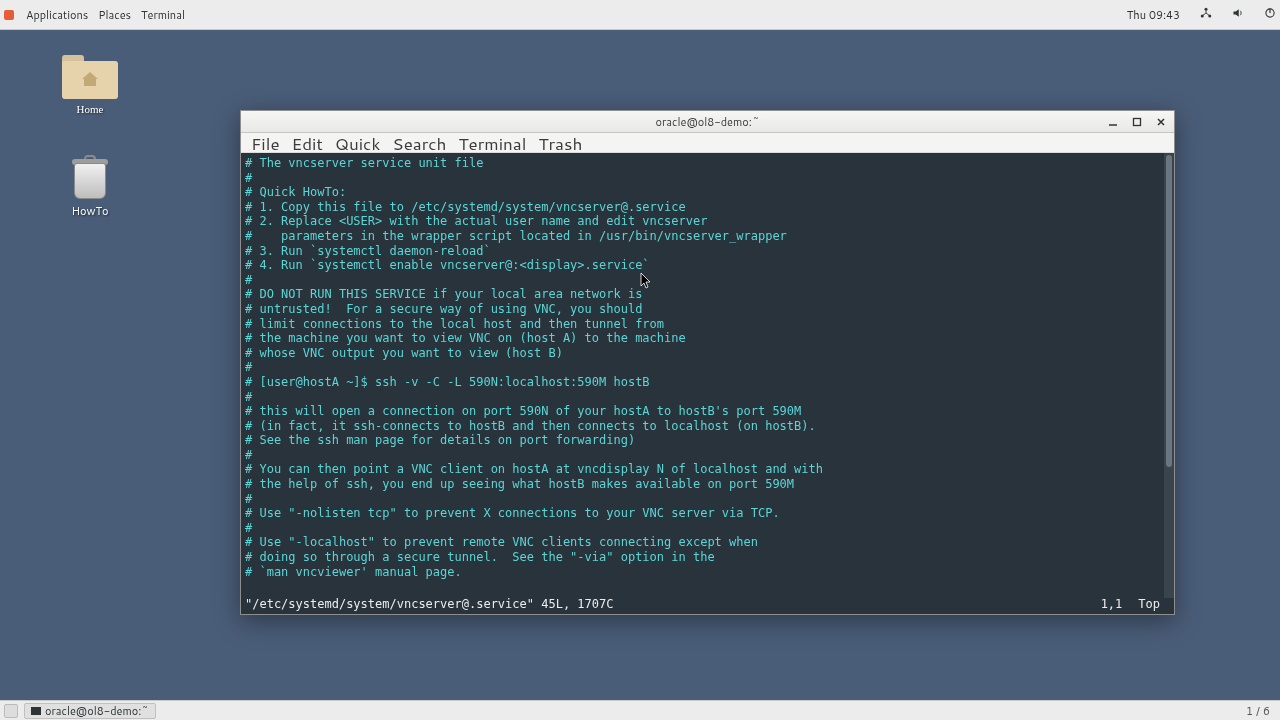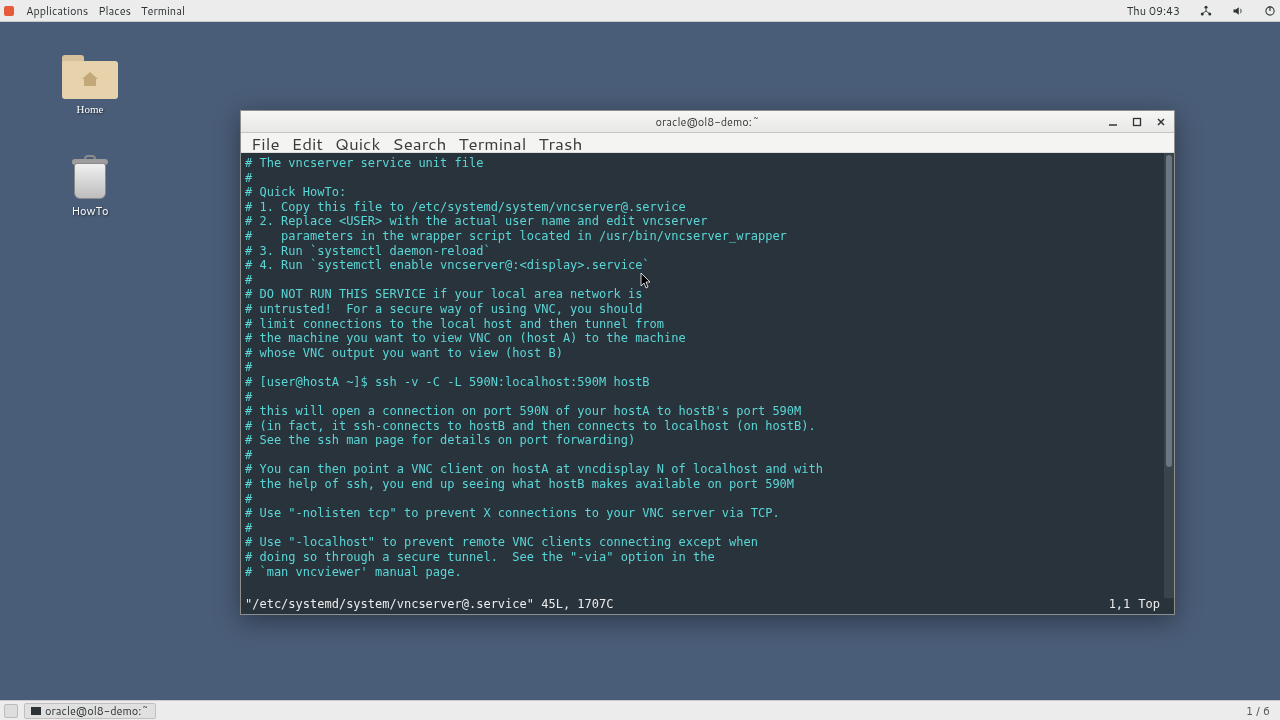--- a/index.html
+++ b/index.html
@@ -1,28 +1,28 @@
 <!DOCTYPE html>
 <html><head>
 <meta charset="utf-8">
 <style>
   * { box-sizing: border-box; margin: 0; padding: 0; }
   html, body { width: 1280px; height: 720px; overflow: hidden; font-family: "Cantarell", "DejaVu Sans", sans-serif; }
   body { background: #4a5d78; color: #2e3436; }
 
   
   .top-panel {
-    position: absolute; top: 0; left: 0; right: 0; height: 22px;
+    position: absolute; top: 0; left: 0; right: 0; height: 30px;
     background: #ececec; border-bottom: 1px solid #c9c9c9;
     display: flex; align-items: center; font-size: 11px; color: #2e3436;
     padding: 0 4px;
   }
   .top-panel .left { display: flex; align-items: center; gap: 10px; }
   .top-panel .left .ol-icon { width: 10px; height: 10px; background:#e65b3a; border-radius:2px; margin-right:2px; }
-  .top-panel .right { margin-left: auto; display: flex; align-items: center; gap: 20px; }
+  .top-panel .right { margin-left: auto; display: flex; align-items: flex-start; gap: 20px; }
   .panel-item { cursor: default; }
   .icon-svg { width: 12px; height: 12px; display:block; }
 
   
   .desktop-icon { position: absolute; width: 80px; text-align: center; color: #fff; font-size: 11px; }
   .desktop-icon .label { margin-top: 4px; text-shadow: 1px 1px 2px rgba(0,0,0,.6); }
   .folder-graphic {
     width: 56px; height: 44px; margin: 0 auto; position: relative;
   }
   .folder-graphic::before {
@@ -87,21 +87,21 @@
     background:#3a444c;
   }
   .term-scroll-thumb { position:absolute; left:2px; right:2px; top:2px; height:70%; background:#6a7680; border-radius:3px; }
   .comment { color:#5bd6d6; }
   .status-line {
     position:absolute; left:4px; right:14px; bottom:2px;
     color:#ececec; display:flex;
   }
   .status-line .file { flex:0 0 auto; }
   .status-line .cursor { margin-left:auto; }
-  .status-line .pos { margin-left:8px; }
+  .status-line .pos { margin-left:16px; }
 
   
   .taskbar {
     position:absolute; left:0; right:0; bottom:0; height:20px;
     background:#ececec; border-top:1px solid #c9c9c9;
     display:flex; align-items:center; font-size:11px; padding:0 4px;
   }
   .task-item {
     display:flex; align-items:center; gap:4px; background:#e0e0e0;
     border:1px solid #c0c0c0; border-radius:2px; padding:1px 6px; height:16px;

